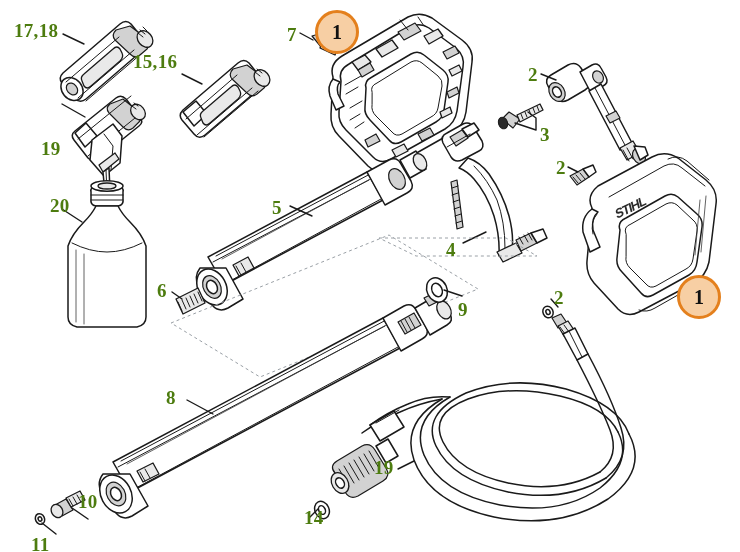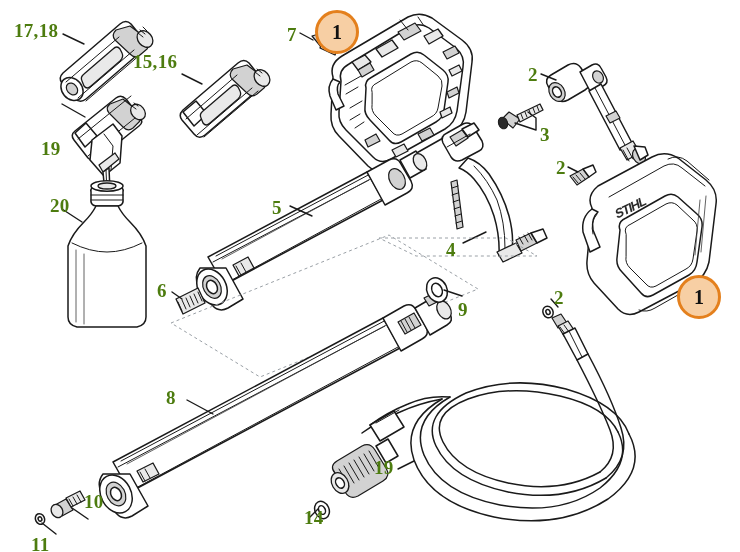--- a/index.html
+++ b/index.html
@@ -349,21 +349,21 @@
 <div class="lbl" style="left:540px; top:125px;">3</div>
 <div class="lbl" style="left:556px; top:158px;">2</div>
 <div class="lbl" style="left:272px; top:198px;">5</div>
 <div class="lbl" style="left:446px; top:240px;">4</div>
 <div class="lbl" style="left:157px; top:281px;">6</div>
 <div class="lbl" style="left:458px; top:300px;">9</div>
 <div class="lbl" style="left:554px; top:288px;">2</div>
 <div class="lbl" style="left:166px; top:388px;">8</div>
 <div class="lbl" style="left:374px; top:458px;">19</div>
 <div class="lbl" style="left:304px; top:508px;">14</div>
-<div class="lbl" style="left:78px;  top:492px;margin-left:6px;">10</div>
+<div class="lbl" style="left:78px;  top:492px;">10</div>
 <div class="lbl" style="left:31px;  top:535px;">11</div>
 
 <div class="callout" style="left:315px; top:10px;">
   <span>1</span>
 </div>
 <div class="callout" style="left:677px; top:275px;">
   <span>1</span>
 </div>
 
 </div>

